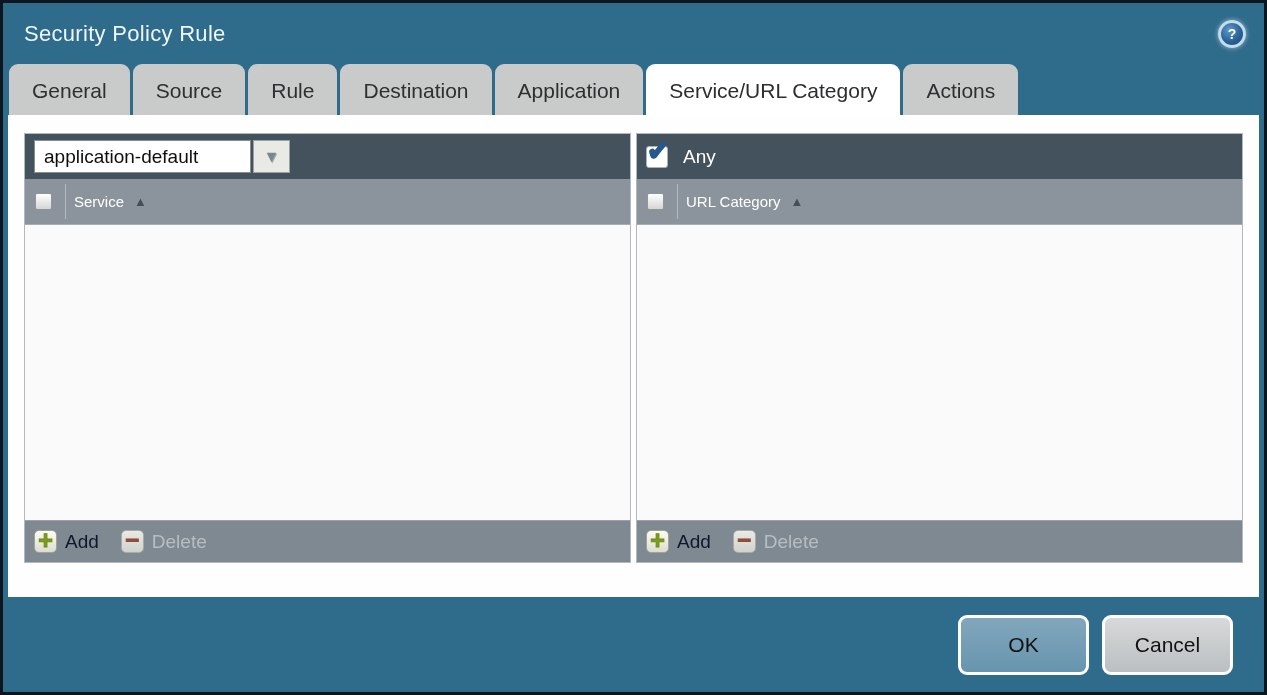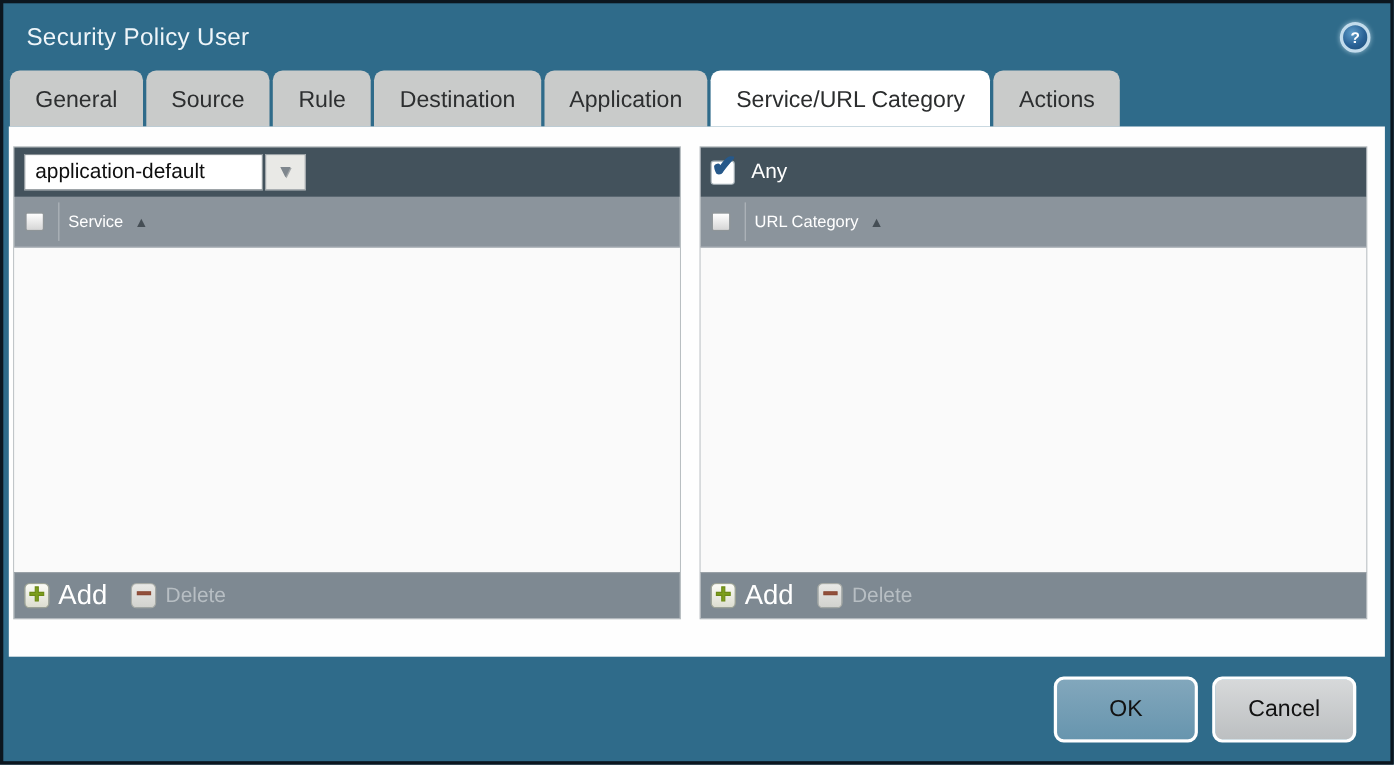--- a/index.html
+++ b/index.html
@@ -57,21 +57,21 @@
     background: #fefefe;
     position: relative;
   }
   .panel {
     position: absolute; top: 18px;
     width: 607px; height: 430px;
     border: 1px solid #b2b8bc;
     display: flex; flex-direction: column;
     background: #fafafa;
   }
-  .panel--service { left: 4px; }
+  .panel--service { left: 16px; }
   .panel--url { left: 628px; }
 
   .panel__toolbar {
     flex: none; height: 45px;
     background: #43525c;
     display: flex; align-items: center;
     padding: 0 9px;
   }
   .select {
     width: 217px; height: 33px;
@@ -149,21 +149,21 @@
   .plus-glyph {
     color: #7d9e1d; font-size: 25px; font-weight: bold; line-height: 1;
     margin-top: -3px; -webkit-text-stroke: 1px #6c8a15;
   }
   .minus-glyph {
     color: #93503b; font-size: 24px; font-weight: bold; line-height: 1;
     margin-top: -4px; -webkit-text-stroke: 1px #8a4a36;
   }
   .add-btn { display: flex; align-items: center; cursor: pointer; }
   .del-btn { display: flex; align-items: center; margin-left: 22px; cursor: default; }
-  .add-label { color: #ffffff; font-size: 25px; margin-left: 8px; }
+  .add-label { color: #0f172a; font-size: 19px; margin-left: 8px; }
   .del-label { color: #b7bec3; font-size: 19px; margin-left: 8px; }
 
   
   .bottom {
     flex: 1;
     display: flex; align-items: center; justify-content: flex-end;
     gap: 13px; padding-right: 31px;
   }
   .btn {
     width: 131px; height: 60px;
@@ -174,21 +174,21 @@
   }
   .btn--ok { background: linear-gradient(#82a7bc, #6795ae); }
   .btn--cancel { background: linear-gradient(#d7d9da, #bcbfc1); }
 </style>
 </head>
 <body>
 
 <div class="dialog">
 
   <div class="titlebar">
-    <div class="titlebar__title">Security Policy User</div>
+    <div class="titlebar__title">Security Policy Rule</div>
     <div class="help-btn">
       <span>?</span>
     </div>
   </div>
 
   <div class="tabs">
     <div class="tab">General</div>
     <div class="tab">Source</div>
     <div class="tab">Rule</div>
     <div class="tab">Destination</div>

